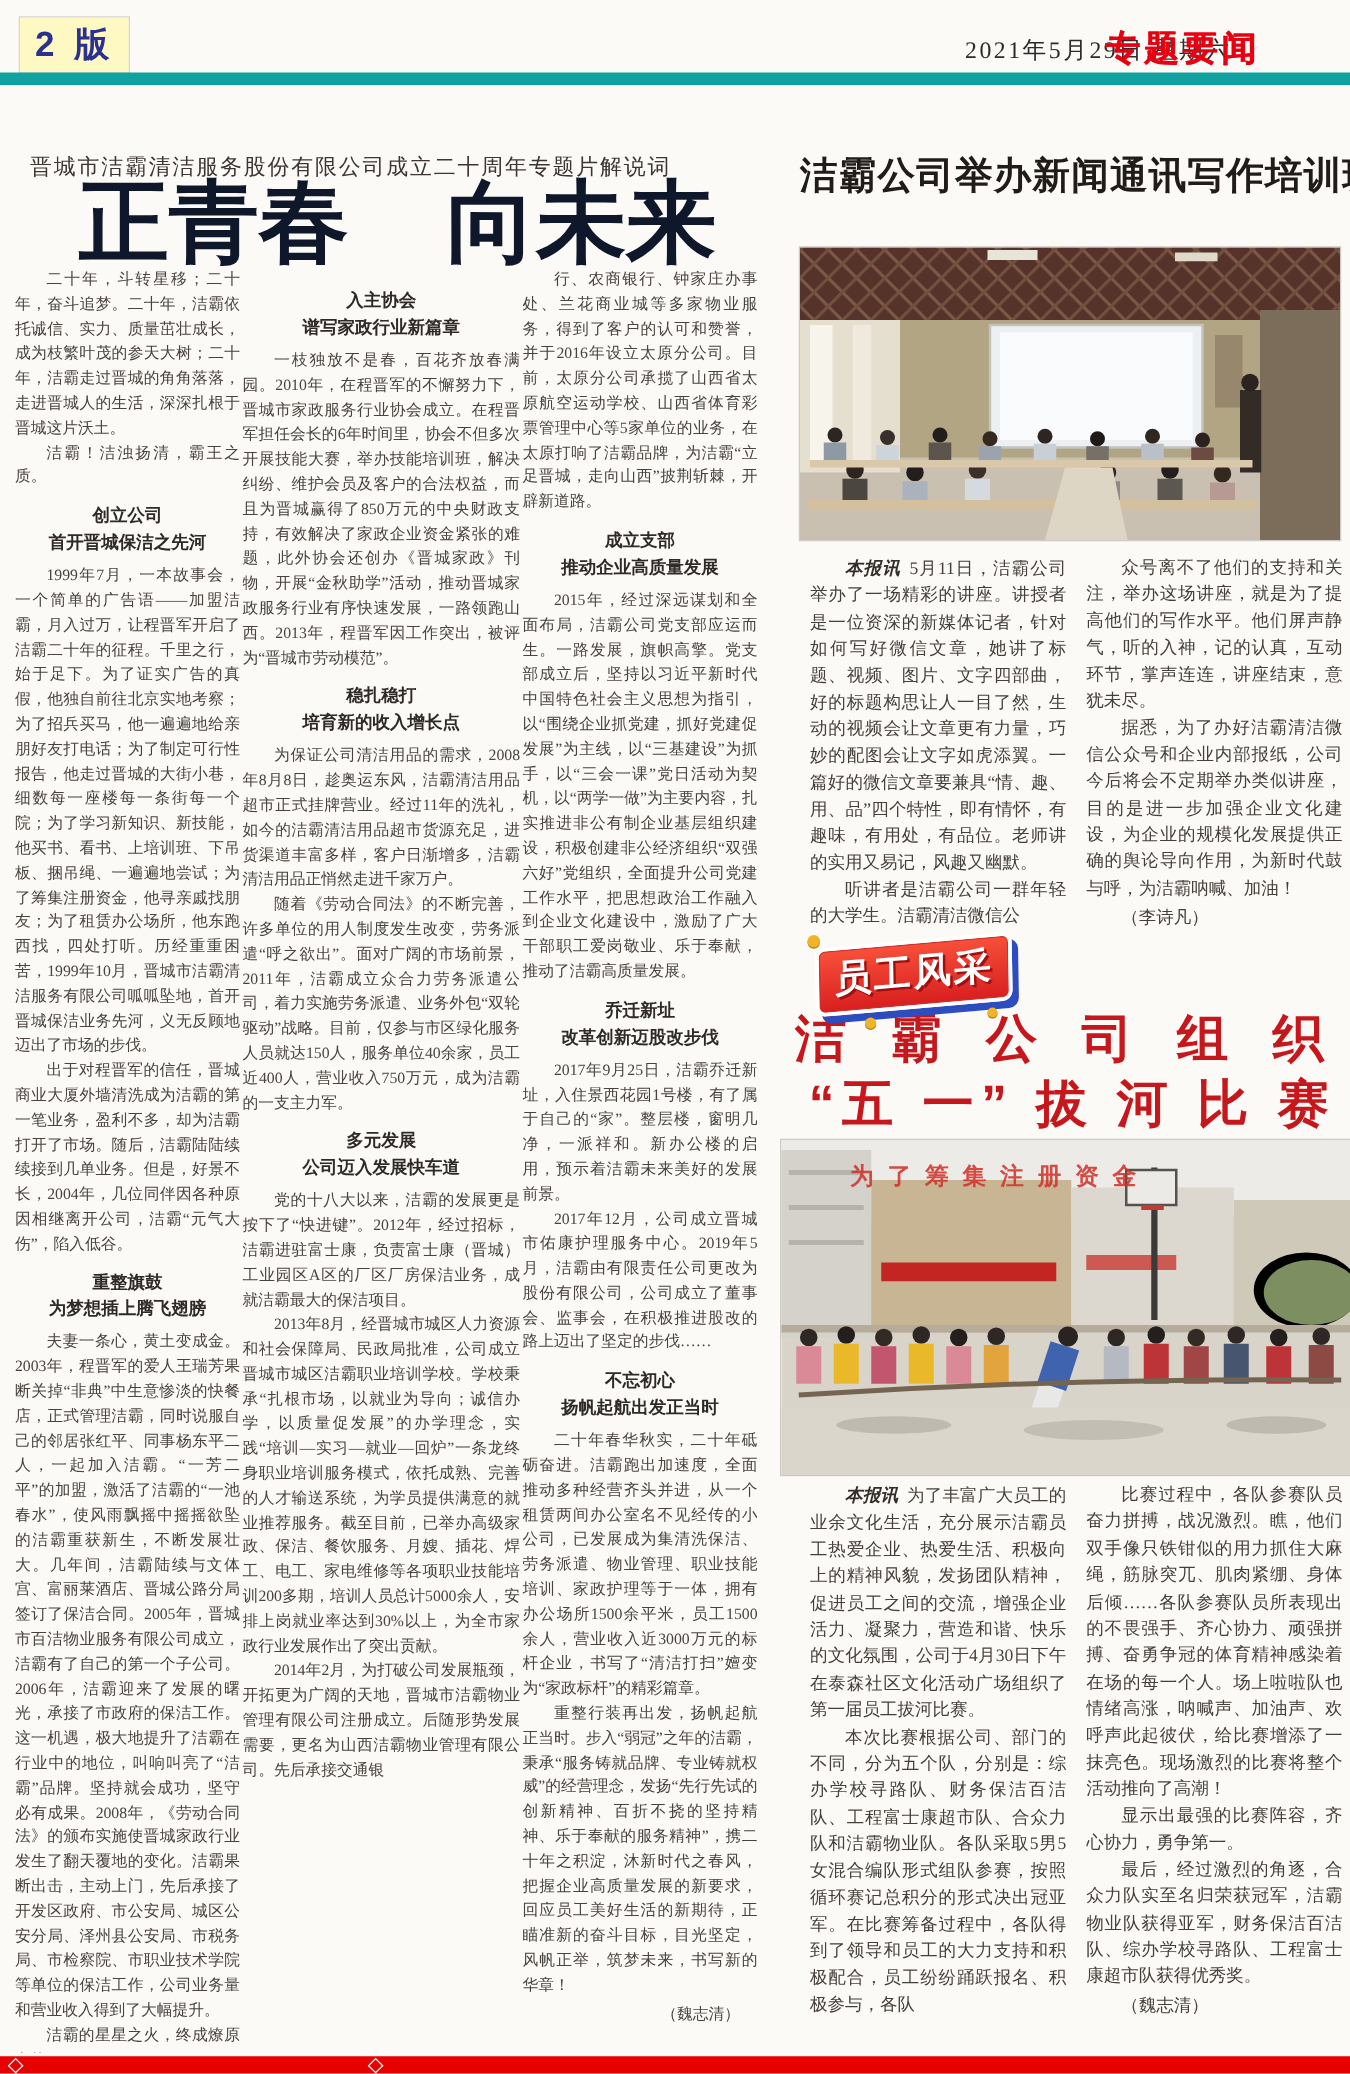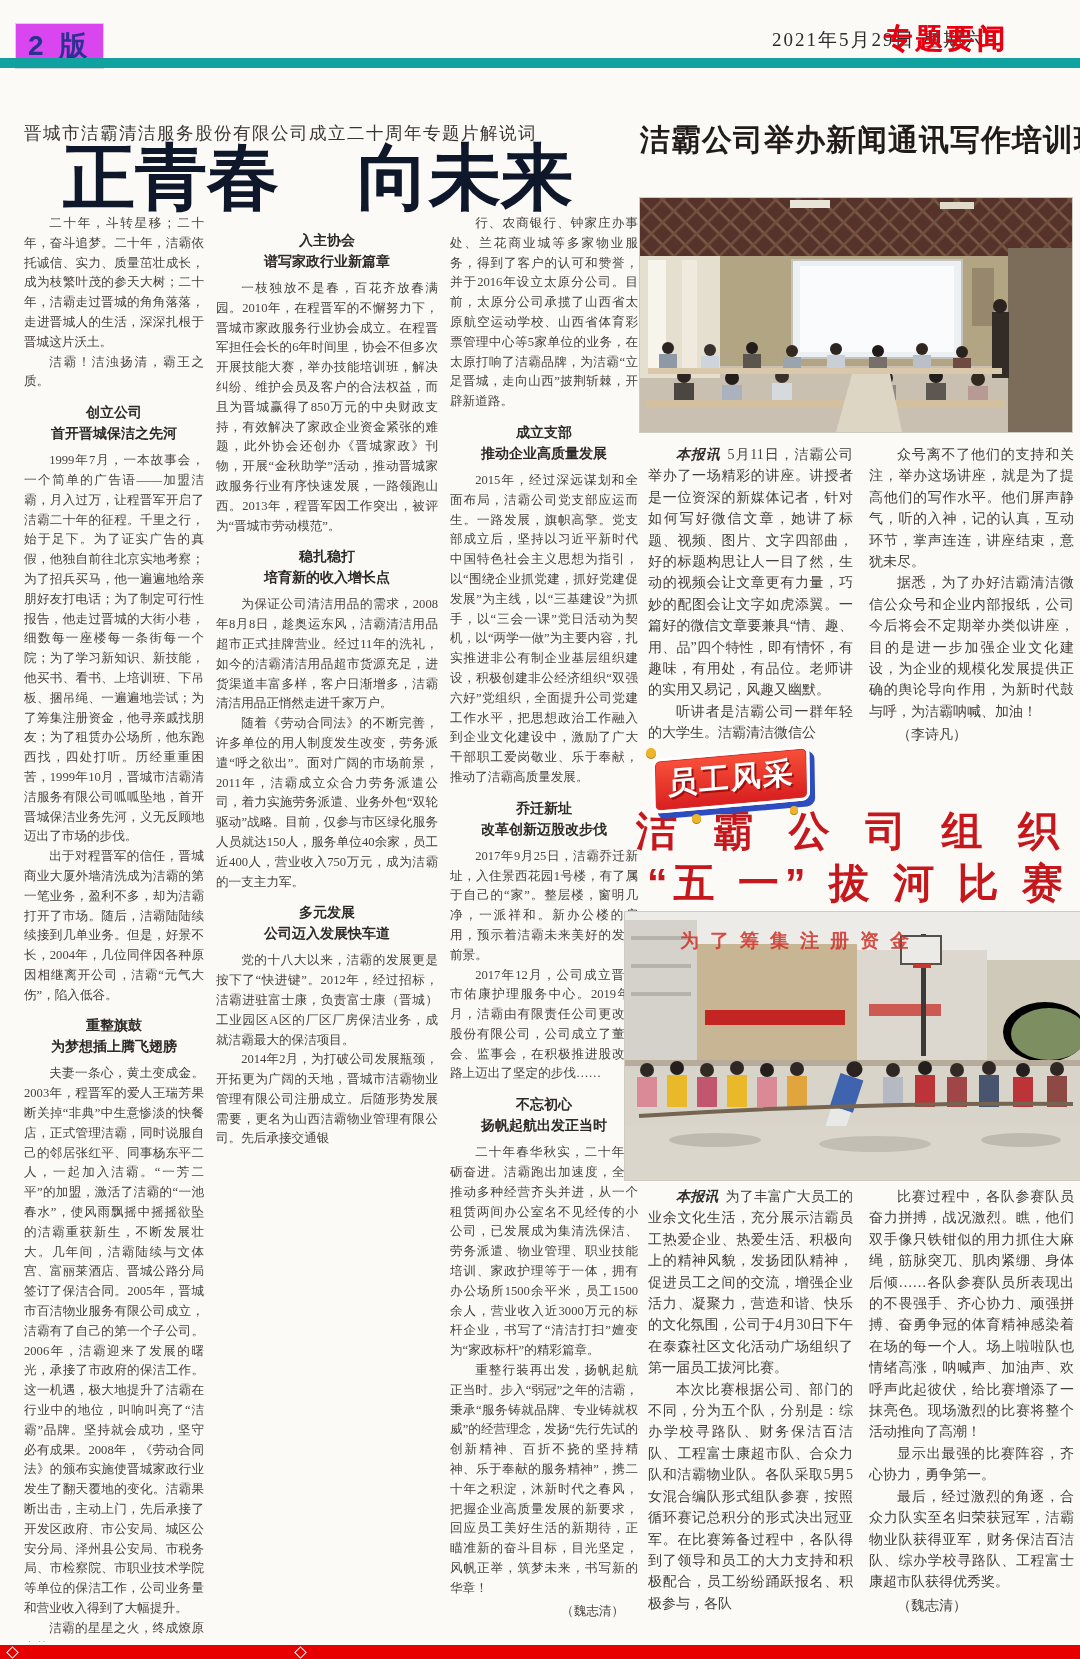--- a/index.html
+++ b/index.html
@@ -1,36 +1,36 @@
 <!DOCTYPE html>
 <html><head>
 <meta charset="utf-8">
 <style>
   html,body{margin:0;padding:0;}
   body{width:1080px;height:1659px;position:relative;background:#fbfaf7;
        font-family:"Liberation Serif","DejaVu Serif",serif;color:#453e3a;overflow:hidden;}
   .sans{font-family:"Liberation Sans","DejaVu Sans",sans-serif;}
   
-  .page-badge{position:absolute;left:16px;top:14px;background:#d946ef;color:#2a318f;
+  .page-badge{position:absolute;left:16px;top:14px;background:#fef9c3;color:#2a318f;
       font-weight:bold;font-size:28px;padding:3px 12px;letter-spacing:4px;
-      font-family:"Liberation Sans",sans-serif;box-shadow:0 0 0 1px #d6d6da;margin-top:10px;}
+      font-family:"Liberation Sans",sans-serif;box-shadow:0 0 0 1px #d6d6da;}
   .date-line{position:absolute;left:772px;top:27px;font-size:19px;color:#2b2b2b;letter-spacing:2px;}
   .section-title{position:absolute;left:884px;top:20px;color:#e80011;font-weight:900;
       font-size:28px;letter-spacing:3px;font-family:"Liberation Sans",sans-serif;
       text-shadow:0.5px 0 0 #e80011;}
   .teal-bar{position:absolute;left:0;top:58px;width:1080px;height:10px;background:#0fa2a0;}
   
   .kicker{position:absolute;left:24px;top:121px;width:560px;font-size:17.5px;
       letter-spacing:1.5px;color:#3c3531;}
   .main-title{position:absolute;left:0;top:130px;width:636px;text-align:center;
       font-size:72px;font-weight:900;color:#0f172a;white-space:nowrap;
       font-family:"Liberation Sans","DejaVu Sans",sans-serif;}
   .main-title .t-left{margin-right:78px;}
-  .main-cols{position:absolute;left:24px;top:214px;width:620px;height:1428px;
-      display:flex;gap:12px;overflow:hidden;}
+  .main-cols{position:absolute;left:12px;top:214px;width:620px;height:1428px;
+      display:flex;gap:2px;overflow:hidden;}
   .mcol{overflow:hidden;}
   .mc1{width:180px;}
   .mc2{width:222px;}
   .mc3{width:188px;}
   .para{margin:0;text-align:justify;text-indent:2em;font-size:12.6px;line-height:19.8px;color:#47403c;}
   .mcol .para{color:#49423d;}
   .sub{text-align:center;font-weight:bold;font-size:14px;line-height:1.5;margin:10px 0 7px;
       color:#2f2a27;font-family:"Liberation Sans","DejaVu Sans",sans-serif;}
   .sub span{display:block;}
   .mc2 .sub:first-child{margin-top:16px;}
@@ -112,20 +112,21 @@
         <span>稳扎稳打</span>
         <span>培育新的收入增长点</span>
       </h3>
     <p class="para">为保证公司清洁用品的需求，2008年8月8日，趁奥运东风，洁霸清洁用品超市正式挂牌营业。经过11年的洗礼，如今的洁霸清洁用品超市货源充足，进货渠道丰富多样，客户日渐增多，洁霸清洁用品正悄然走进千家万户。</p>
     <p class="para">随着《劳动合同法》的不断完善，许多单位的用人制度发生改变，劳务派遣“呼之欲出”。面对广阔的市场前景，2011年，洁霸成立众合力劳务派遣公司，着力实施劳务派遣、业务外包“双轮驱动”战略。目前，仅参与市区绿化服务人员就达150人，服务单位40余家，员工近400人，营业收入750万元，成为洁霸的一支主力军。</p>
     <h3 class="sub">
         <span>多元发展</span>
         <span>公司迈入发展快车道</span>
       </h3>
     <p class="para">党的十八大以来，洁霸的发展更是按下了“快进键”。2012年，经过招标，洁霸进驻富士康，负责富士康（晋城）工业园区A区的厂区厂房保洁业务，成就洁霸最大的保洁项目。</p>
+    <p class="para">2013年8月，经晋城市城区人力资源和社会保障局、民政局批准，公司成立晋城市城区洁霸职业培训学校。学校秉承“扎根市场，以就业为导向；诚信办学，以质量促发展”的办学理念，实践“培训—实习—就业—回炉”一条龙终身职业培训服务模式，依托成熟、完善的人才输送系统，为学员提供满意的就业推荐服务。截至目前，已举办高级家政、保洁、餐饮服务、月嫂、插花、焊工、电工、家电维修等各项职业技能培训200多期，培训人员总计5000余人，安排上岗就业率达到30%以上，为全市家政行业发展作出了突出贡献。</p>
     <p class="para">2014年2月，为打破公司发展瓶颈，开拓更为广阔的天地，晋城市洁霸物业管理有限公司注册成立。后随形势发展需要，更名为山西洁霸物业管理有限公司。先后承接交通银</p>
   </div>
   <div class="mcol mc3">
     <p class="para">行、农商银行、钟家庄办事处、兰花商业城等多家物业服务，得到了客户的认可和赞誉，并于2016年设立太原分公司。目前，太原分公司承揽了山西省太原航空运动学校、山西省体育彩票管理中心等5家单位的业务，在太原打响了洁霸品牌，为洁霸“立足晋城，走向山西”披荆斩棘，开辟新道路。</p>
     <h3 class="sub">
         <span>成立支部</span>
         <span>推动企业高质量发展</span>
       </h3>
     <p class="para">2015年，经过深远谋划和全面布局，洁霸公司党支部应运而生。一路发展，旗帜高擎。党支部成立后，坚持以习近平新时代中国特色社会主义思想为指引，以“围绕企业抓党建，抓好党建促发展”为主线，以“三基建设”为抓手，以“三会一课”党日活动为契机，以“两学一做”为主要内容，扎实推进非公有制企业基层组织建设，积极创建非公经济组织“双强六好”党组织，全面提升公司党建工作水平，把思想政治工作融入到企业文化建设中，激励了广大干部职工爱岗敬业、乐于奉献，推动了洁霸高质量发展。</p>
     <h3 class="sub">

